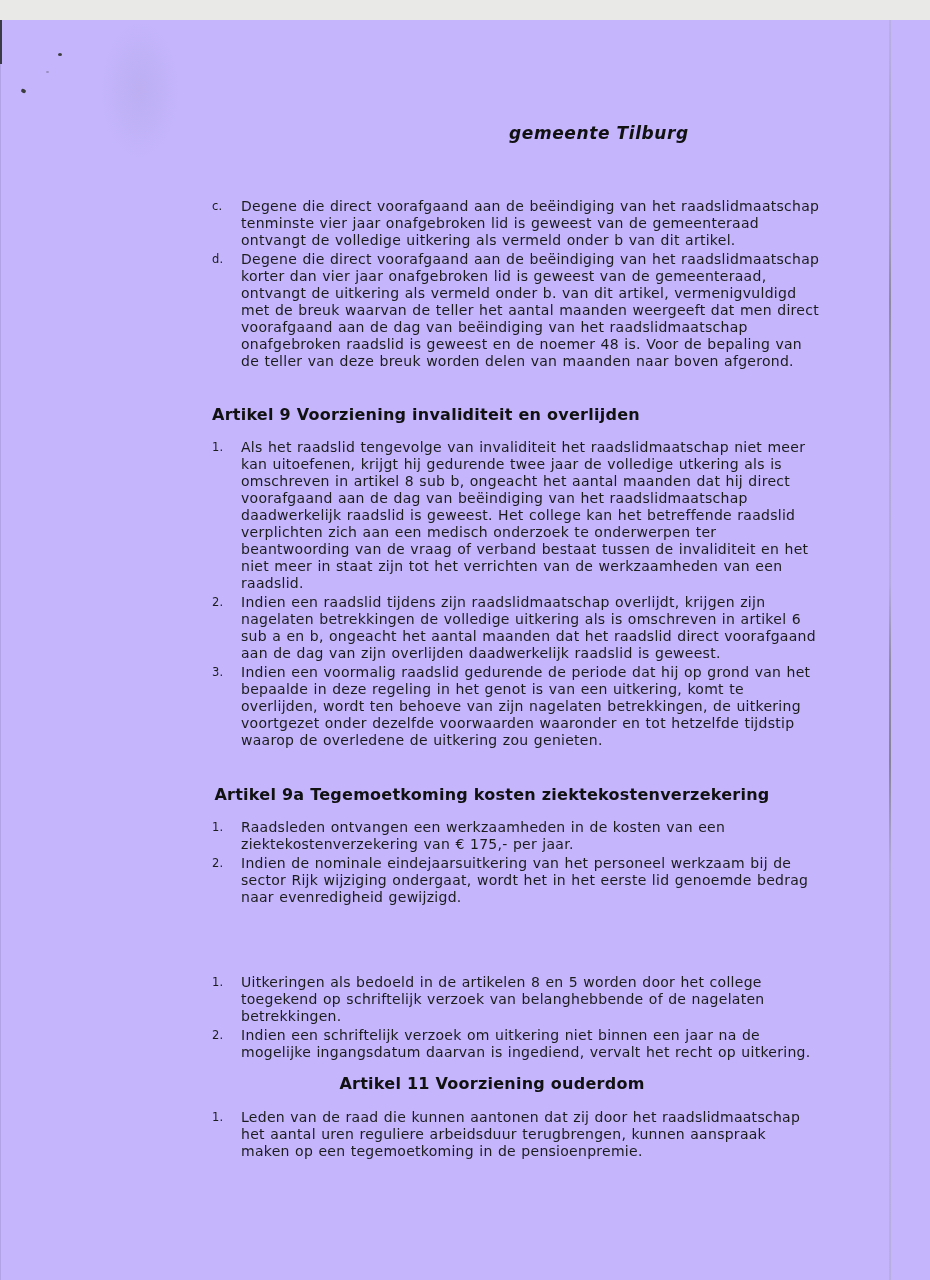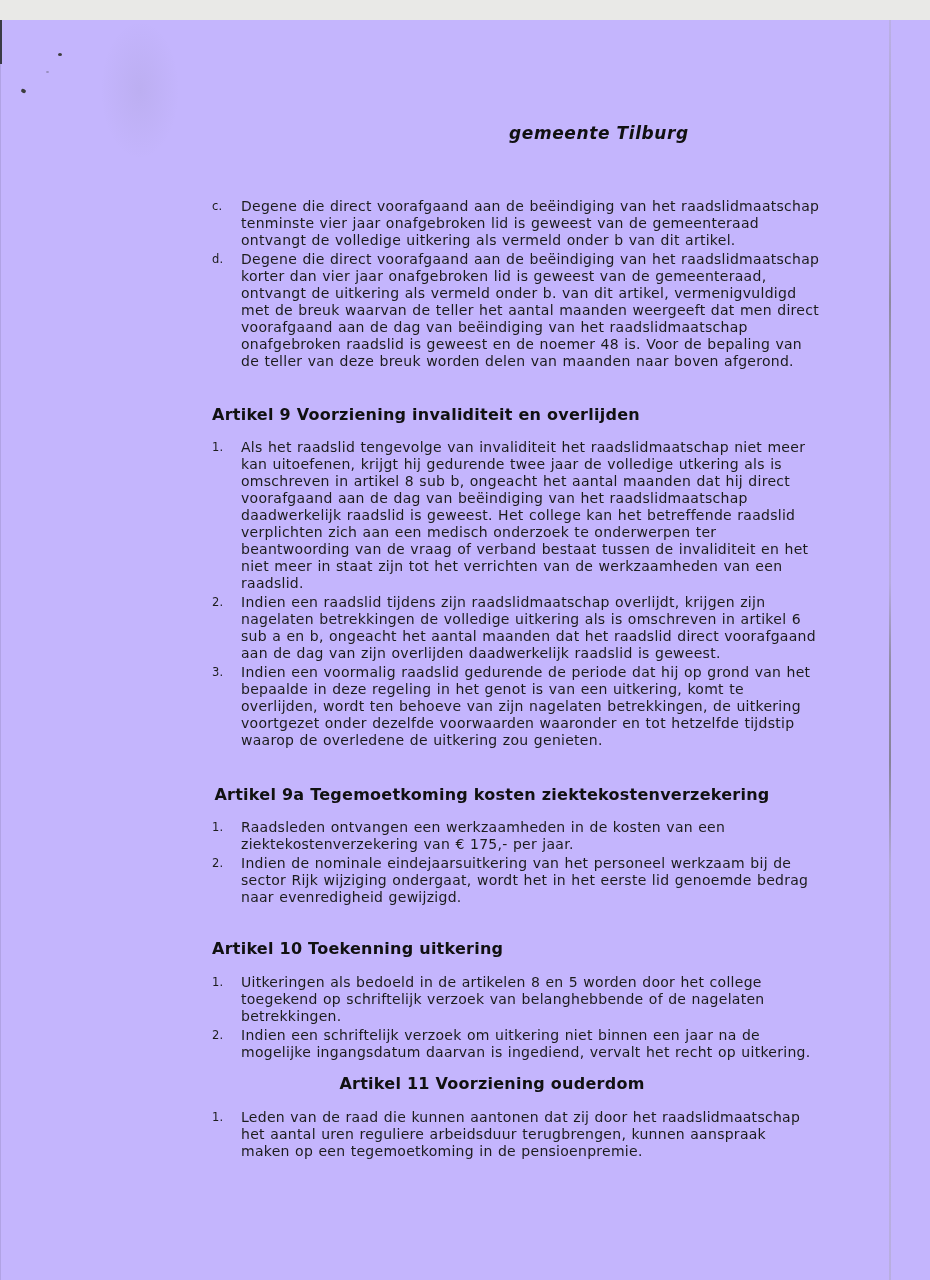--- a/index.html
+++ b/index.html
@@ -155,21 +155,20 @@
 ziektekostenverzekering van € 175,- per jaar.</span>
     </div>
     <div class="doc-item">
       <span class="item-label">2.</span>
       <span class="item-text">Indien de nominale eindejaarsuitkering van het personeel werkzaam bij de
 sector Rijk wijziging ondergaat, wordt het in het eerste lid genoemde bedrag
 naar evenredigheid gewijzigd.</span>
     </div>
   </div>
 
-  <div class="doc-section doc-heading" style="top:919px;">Artikel 10 Toekenning uitkering</div>
   <div class="doc-section doc-list" style="top:954px;">
     <div class="doc-item">
       <span class="item-label">1.</span>
       <span class="item-text">Uitkeringen als bedoeld in de artikelen 8 en 5 worden door het college
 toegekend op schriftelijk verzoek van belanghebbende of de nagelaten
 betrekkingen.</span>
     </div>
     <div class="doc-item">
       <span class="item-label">2.</span>
       <span class="item-text">Indien een schriftelijk verzoek om uitkering niet binnen een jaar na de

